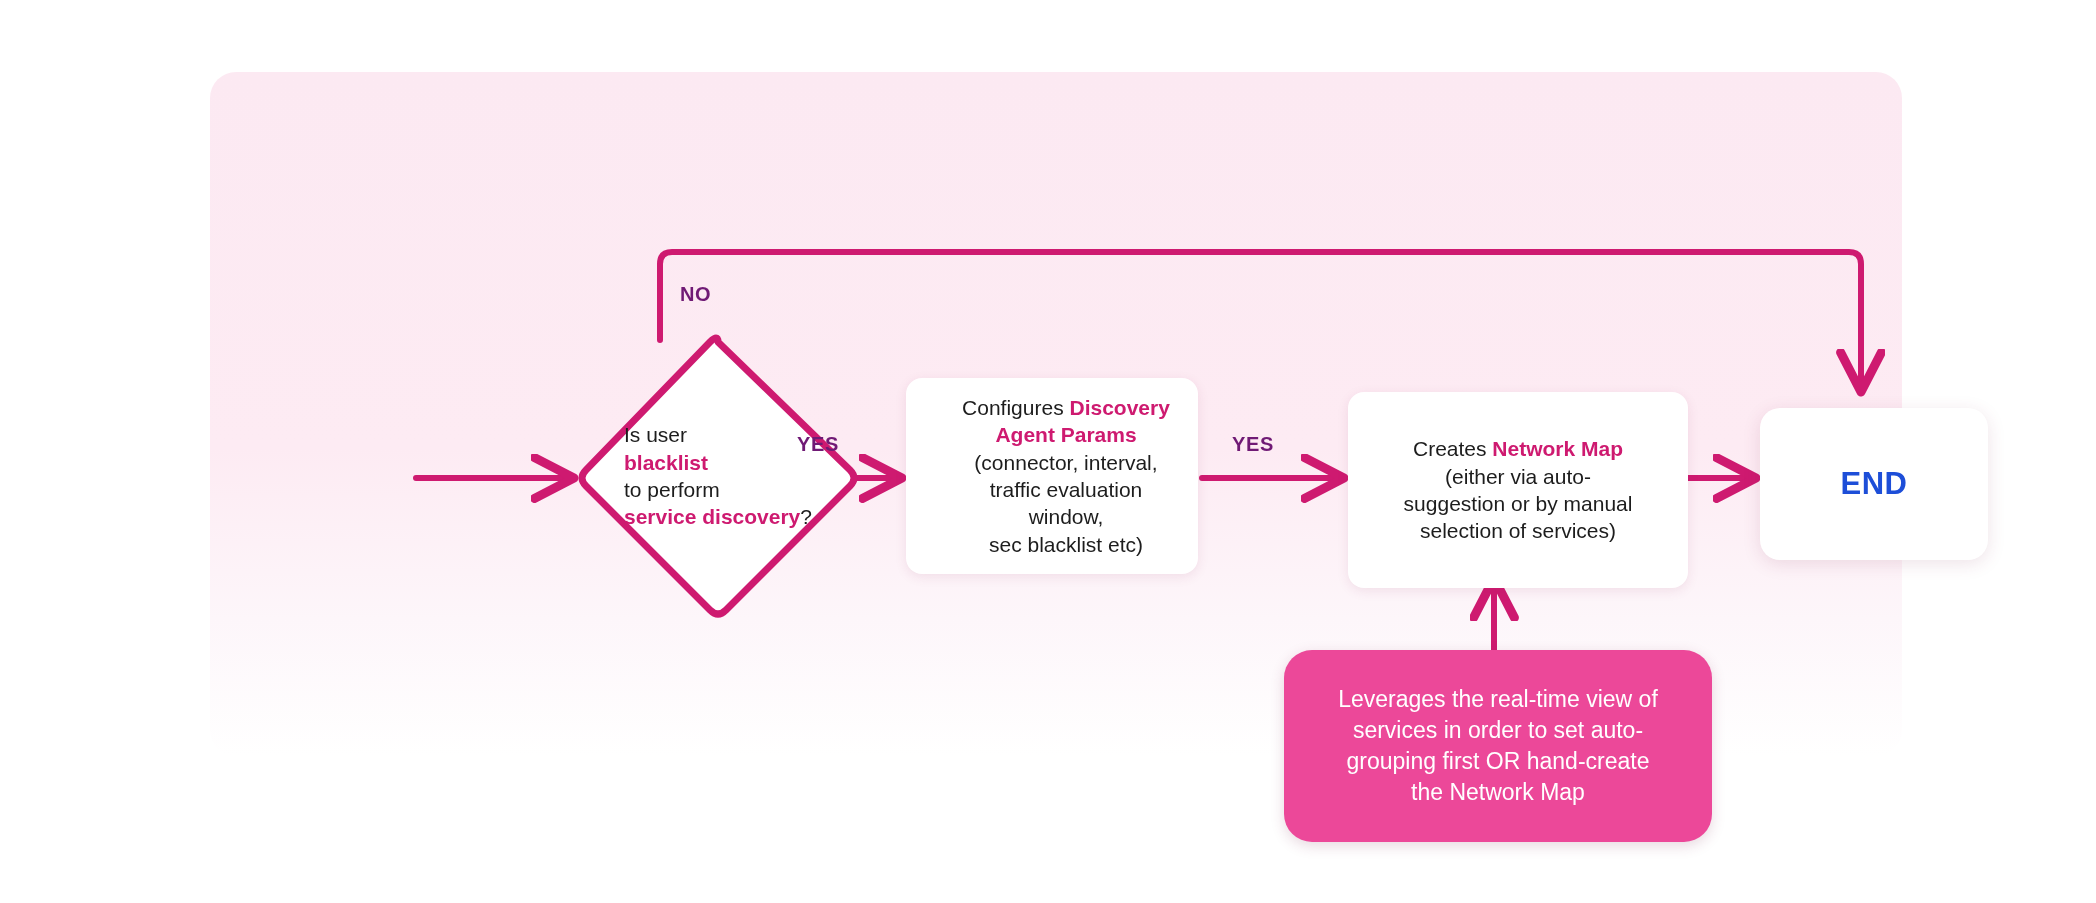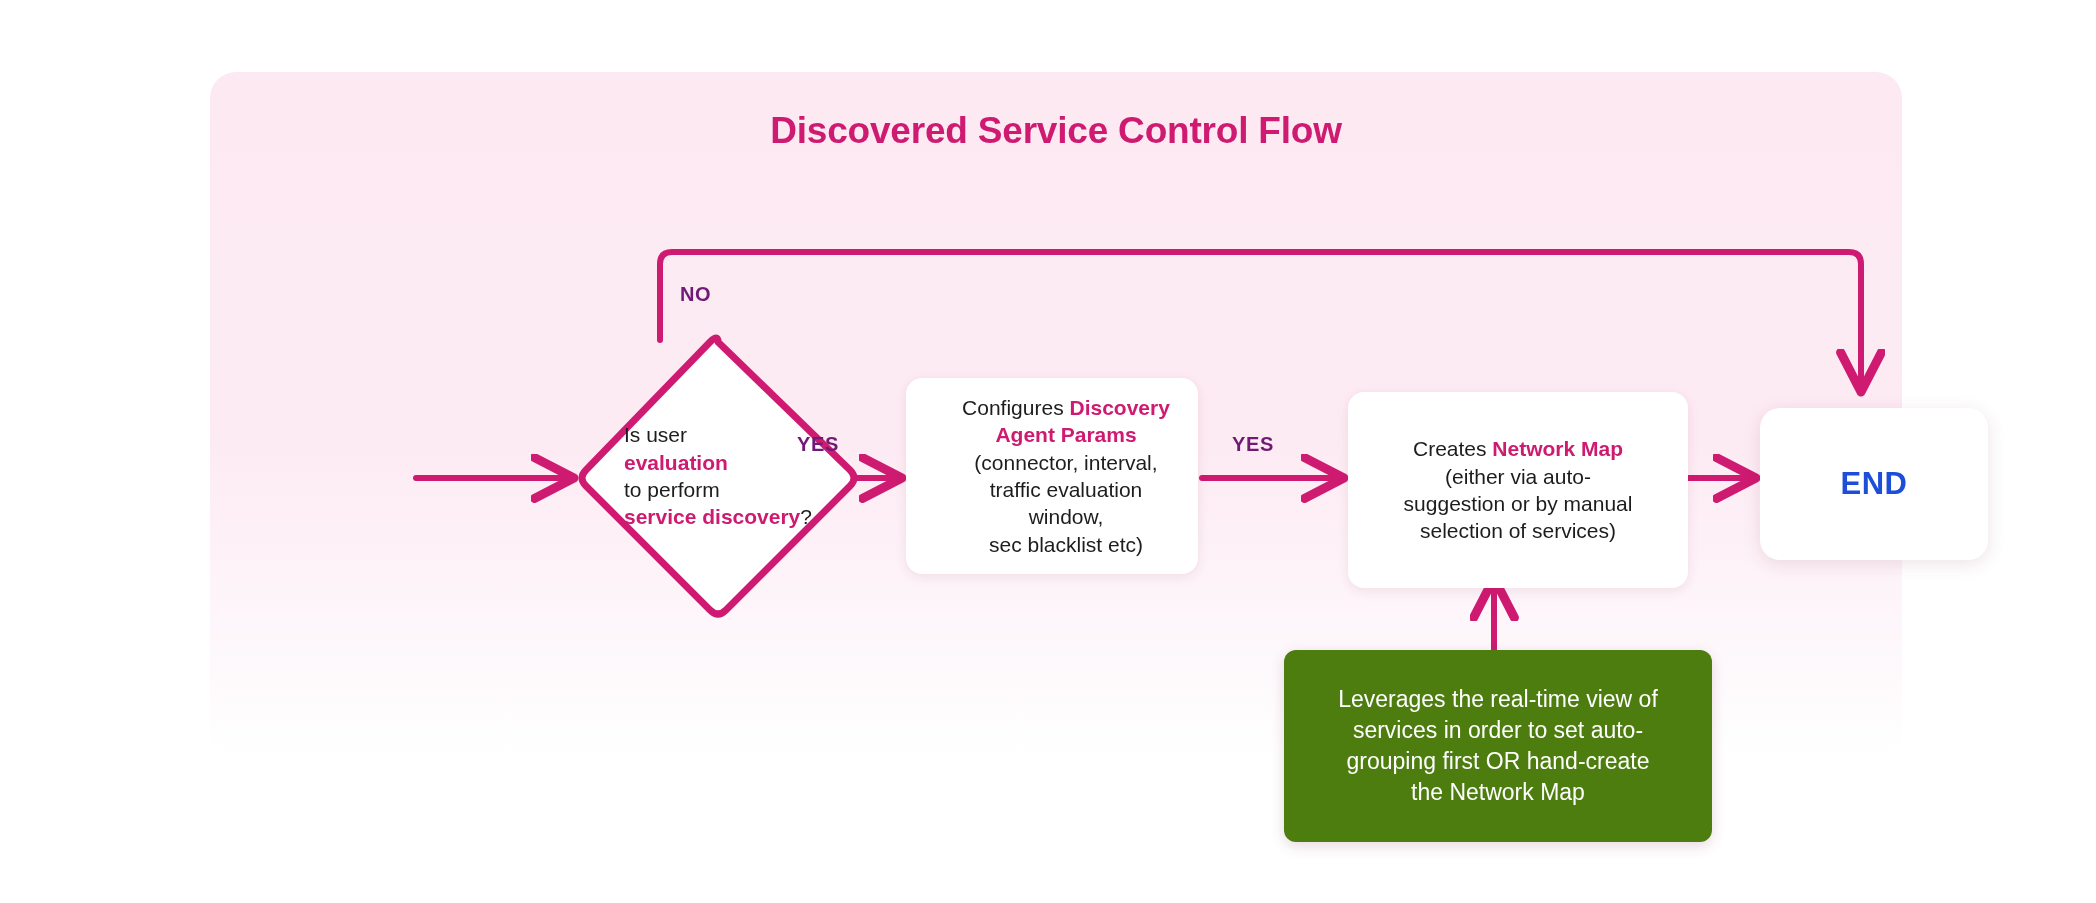--- a/index.html
+++ b/index.html
@@ -93,22 +93,22 @@
   }
 
   
   #node-note {
     position: absolute;
     left: 1284px;
     top: 650px;
     width: 428px;
     height: 192px;
     box-sizing: border-box;
-    background: #4d7c0f;
-    border-radius: 12px;
+    background: #ec4899;
+    border-radius: 28px;
     box-shadow: 0 4px 14px rgba(120, 40, 80, 0.18);
     display: flex;
     align-items: center;
     justify-content: center;
     text-align: center;
     color: #ffffff;
     font-size: 23px;
     line-height: 1.34;
     padding: 10px 22px;
   }
@@ -138,21 +138,20 @@
     letter-spacing: -0.2px;
   }
 </style>
 </head>
 <body>
 
 <div id="canvas">
 
   <div id="panel"></div>
 
-  <div id="title">Discovered Service Control Flow</div>
 
   <svg id="wires" viewBox="0 0 2096 903" width="2096" height="903">
     <defs>
       <marker id="arrowhead" markerWidth="10" markerHeight="10" refX="6.2" refY="4" orient="auto" markerUnits="strokeWidth">
         <path d="M0.6,0.6 L7.2,4 L0.6,7.4" fill="none" stroke="#CE1A70" stroke-width="1.5" stroke-linecap="round" stroke-linejoin="round"></path>
       </marker>
     </defs>
 
     <g>
       <path d="M416,478 L568,478" fill="none" stroke="#CE1A70" stroke-width="6" stroke-linecap="round" marker-end="url(#arrowhead)"></path>
@@ -187,21 +186,21 @@
                L586,486
                Q578,478 586,470
                L710,342
                Q718,334 718,342 Z" fill="#ffffff" stroke="#CE1A70" stroke-width="7" stroke-linejoin="round"></path>
     </g>
   </svg>
 
 
   <div id="node-decision">
     <div class="dtext">
-      <span><span>Is user</span><br><span class="hl">evaluation</span><br><span>to perform</span><br><span class="hl">service discovery</span><span>?</span></span>
+      <span><span>Is user</span><br><span class="hl">blacklist</span><br><span>to perform</span><br><span class="hl">service discovery</span><span>?</span></span>
     </div>
   </div>
 
   <div class="node" id="node-config">
     <span class="txt"><span>Configures </span><span class="hl">Discovery</span><br><span class="hl">Agent Params</span><br><span>(connector, interval,</span><br><span>traffic evaluation window,</span><br><span>sec blacklist etc)</span></span>
   </div>
 
   <div class="node" id="node-netmap">
     <span class="txt"><span>Creates </span><span class="hl">Network Map</span><br><span>(either via auto-</span><br><span>suggestion or by manual</span><br><span>selection of services)</span></span>
   </div>

